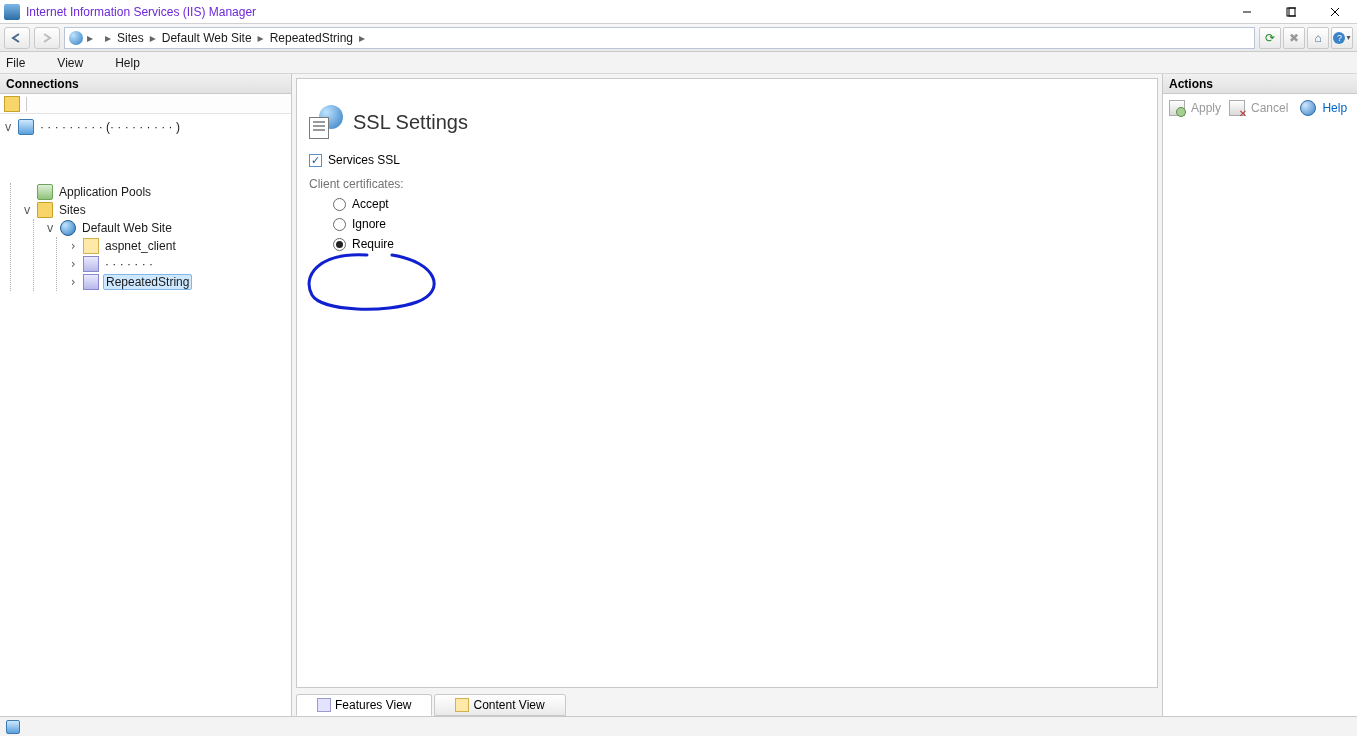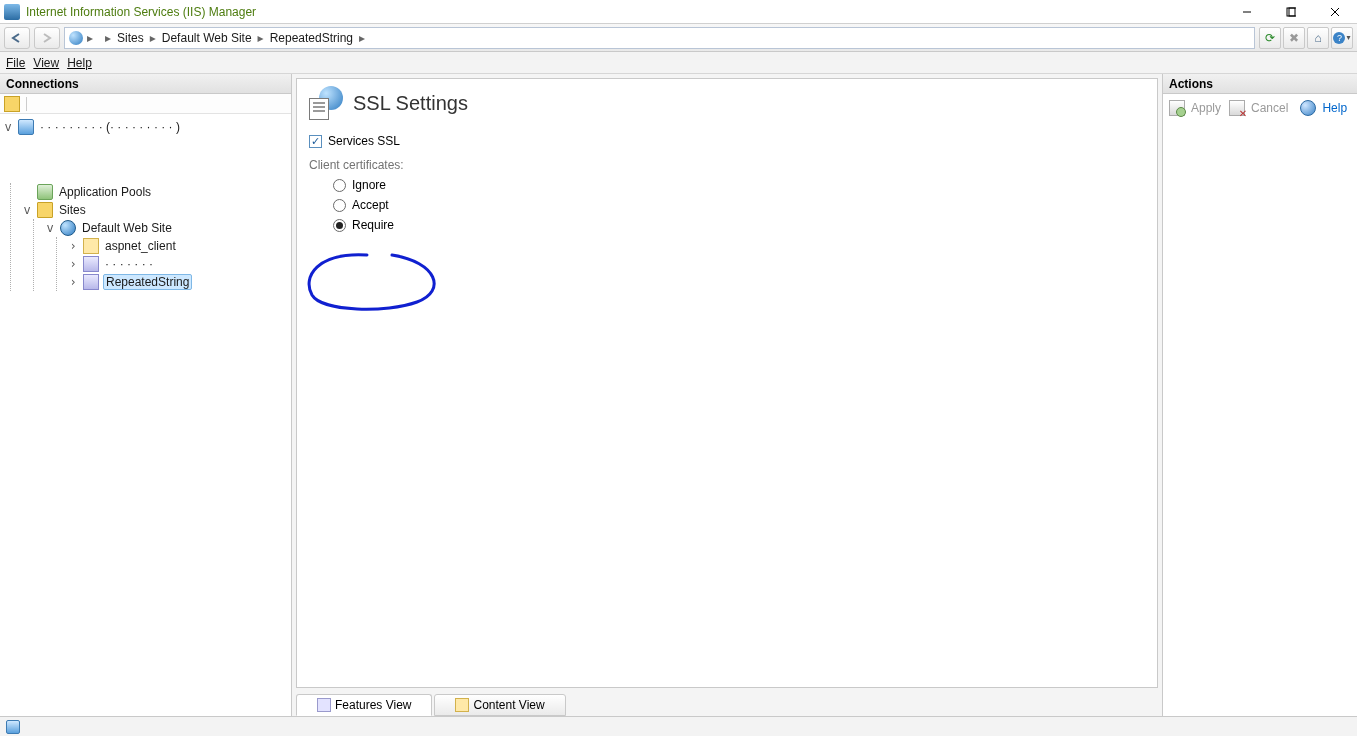--- a/index.html
+++ b/index.html
@@ -1,36 +1,36 @@
 <!DOCTYPE html>
 <html><head>
 <meta charset="utf-8">
 <style>
 * { box-sizing: border-box; margin: 0; padding: 0; font-family: "Segoe UI", Tahoma, sans-serif; font-size: 12px; }
 html, body { width: 1357px; height: 736px; overflow: hidden; background: #fff; }
 
 
 .titlebar { height: 24px; display: flex; align-items: center; border-bottom: 1px solid #d0d0d0; background:#fff; }
 .titlebar .app-icon { width: 16px; height: 16px; margin: 0 6px 0 4px; background: linear-gradient(#7db9e8,#2b6ca3); border-radius:2px; position:relative;}
-.titlebar .title { flex:1; color:#4d7c0f; }
+.titlebar .title { flex:1; color:#6d28d9; }
 .titlebar .win-btn { width: 44px; height: 24px; display:flex; align-items:center; justify-content:center; color:#000; }
 
 
 .navbar { height: 28px; background: linear-gradient(#f7f7f7,#e9e9e9); border-bottom:1px solid #c9c9c9; display:flex; align-items:center; padding:0 4px; gap:4px;}
 .nav-arrow { width:26px;height:22px;border:1px solid #c9c9c9;border-radius:3px;background:linear-gradient(#fff,#eaeaea);display:flex;align-items:center;justify-content:center;color:#686868;}
 .nav-arrow.disabled{color:#b8b8b8;}
 .addr { flex:1; height:22px; border:1px solid #b9c5d6; background:#fff; display:flex; align-items:center; padding:0 4px; gap:4px;}
 .addr .globe{width:14px;height:14px;border-radius:50%;background:radial-gradient(circle at 30% 30%, #bfe3ff, #2d7bc1);}
 .addr .crumb{color:#1a1a1a;padding:0 2px;}
 .addr .sep{color:#666;}
 .nav-right{display:flex;gap:2px;}
 .nav-tool{width:22px;height:22px;border:1px solid #c9c9c9;border-radius:2px;background:linear-gradient(#fff,#eaeaea);display:flex;align-items:center;justify-content:center;}
 
 
-.menubar{height:22px;background:#f3f3f3;border-bottom:1px solid #d6d6d6;display:flex;align-items:center;padding:0 6px;gap:8px;text-decoration:underline;}
+.menubar{height:22px;background:#f3f3f3;border-bottom:1px solid #d6d6d6;display:flex;align-items:center;padding:0 6px;gap:32px;}
 .menubar .menu{color:#1a1a1a;}
 
 
 .body{display:flex;height:calc(736px - 24px - 28px - 22px - 20px);}
 .panel-head{height:20px;background:linear-gradient(#f1f1f1,#e1e1e1);border-bottom:1px solid #c9c9c9;display:flex;align-items:center;padding:0 6px;font-weight:bold;}
 
 
 .left{width:292px;border-right:1px solid #c9c9c9;display:flex;flex-direction:column;background:#fff;}
 .left-toolbar{height:20px;background:#fdfdfd;border-bottom:1px solid #e3e3e3;display:flex;align-items:center;padding:0 4px;}
 .left-toolbar .ico{width:16px;height:16px;background:#f8d568;border:1px solid #c9a227;margin-right:4px;}
@@ -43,21 +43,21 @@
 .ico-sites{background:#f8d568;border:1px solid #c9a227;border-radius:1px;}
 .ico-globe{width:14px;height:14px;border-radius:50%;background:radial-gradient(circle at 30% 30%, #bfe3ff, #2d7bc1);border:1px solid #1f5a8a;}
 .ico-folder{background:#ffe9a8;border:1px solid #d2b14c;}
 .ico-app{background:linear-gradient(#eaeaff,#b8b8ea);border:1px solid #8888cc;}
 .tree-row.selected .label{background:#cde8ff;border:1px solid #7fb8e6;padding:0 2px;border-radius:2px;}
 .tree-row .label{padding:0 2px;}
 .dots{border-left:1px dotted #b0b0b0;margin-left:6px;}
 
 
 .center{flex:1;display:flex;flex-direction:column;background:#f4f4f4;}
-.center-inner{flex:1;margin:4px;background:#fff;border:1px solid #c9c9c9;padding:7px 12px;position:relative;overflow:auto;}
+.center-inner{flex:1;margin:4px;background:#fff;border:1px solid #c9c9c9;padding:26px 12px;position:relative;overflow:auto;}
 .page-header{display:flex;align-items:center;gap:10px;margin-bottom:14px;}
 .page-header .big-icon{width:34px;height:34px;position:relative;}
 .big-icon .g{position:absolute;top:0;right:0;width:24px;height:24px;border-radius:50%;background:radial-gradient(circle at 30% 30%, #bfe3ff, #2d7bc1);}
 .big-icon .doc{position:absolute;bottom:0;left:0;width:20px;height:22px;background:#fff;border:1px solid #7a7a7a;}
 .big-icon .doc::before{content:"";position:absolute;top:3px;left:3px;right:3px;height:2px;background:#9a9a9a;box-shadow:0 4px 0 #9a9a9a,0 8px 0 #9a9a9a;}
 .page-title{font-size:20px;color:#333;}
 .desc{color:#333;margin-bottom:10px;}
 .form-row{display:flex;align-items:center;gap:6px;margin-bottom:10px;}
 .chk{width:13px;height:13px;border:1px solid #5a8fbe;background:#fff;display:flex;align-items:center;justify-content:center;}
 .chk.checked::after{content:"✓";font-size:11px;color:#1a5a99;line-height:1;}
@@ -227,25 +227,25 @@
         <div class="page-title">SSL Settings</div>
       </div>
       <div class="form-row">
         <span class="chk checked"></span>
         <span>Services SSL</span>
       </div>
       <div class="section-label">Client certificates:</div>
       <div class="radio-group">
         <div class="radio-row">
           <span class="radio"></span>
-          <span>Ignore</span>
+          <span>Accept</span>
         </div>
         <div class="radio-row">
           <span class="radio"></span>
-          <span>Accept</span>
+          <span>Ignore</span>
         </div>
         <div class="radio-row">
           <span class="radio selected"></span>
           <span>Require</span>
         </div>
       </div>
 
       <svg class="annot" width="160" height="70">
         <path d="M70 8 C 20 5, 5 30, 15 48 C 25 65, 90 66, 120 55 C 150 44, 140 15, 95 8" fill="none" stroke="#1020d0" stroke-width="3" stroke-linecap="round"></path>
       </svg>

